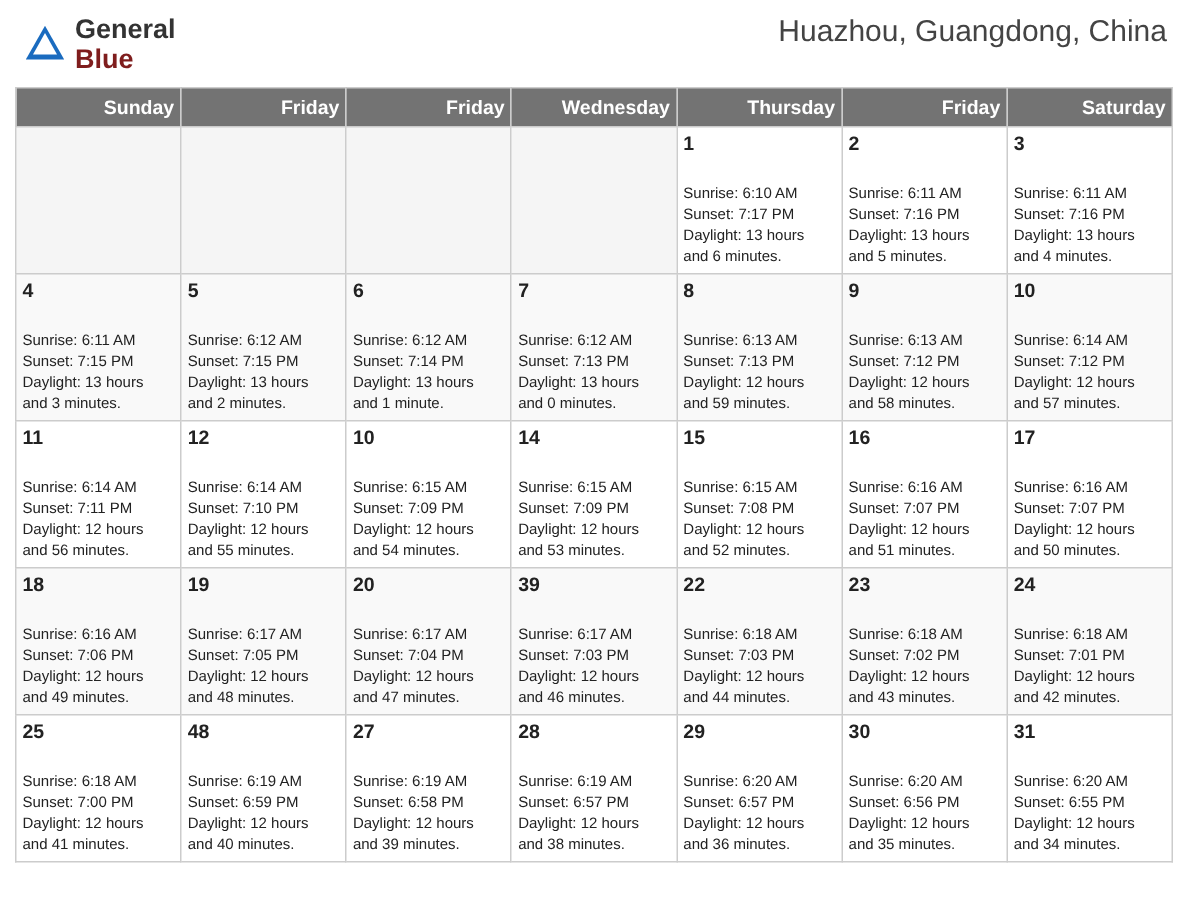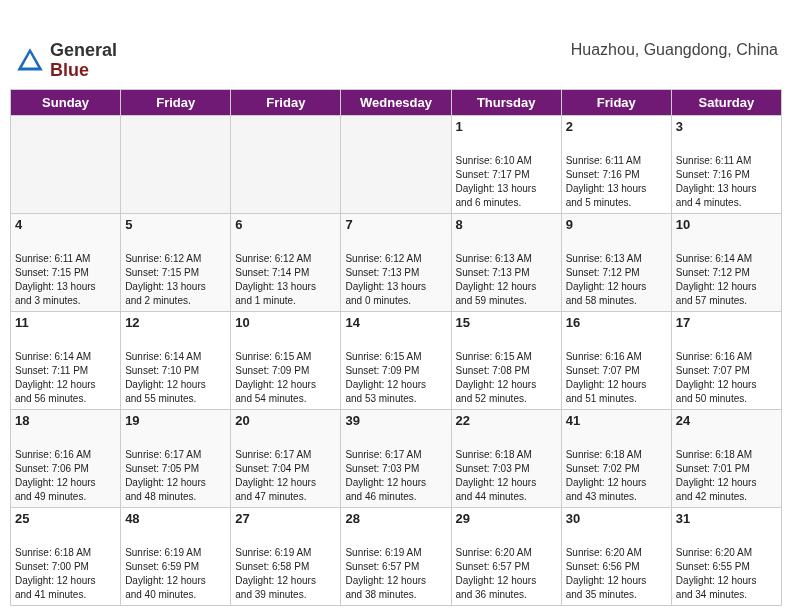--- a/index.html
+++ b/index.html
@@ -9,21 +9,20 @@
       width: 792px;
       min-height: 612px;
       padding: 10px;
     }
     .header {
       display: flex;
       justify-content: space-between;
       align-items: flex-start;
       margin-bottom: 8px;
       padding: 0 4px;
-      margin-top: 31px;
     }
     .logo {
       display: flex;
       align-items: center;
       gap: 4px;
     }
     .logo-text {
       font-size: 18px;
       font-weight: bold;
       line-height: 1.1;
@@ -35,35 +34,35 @@
       height: 32px;
     }
     .title-block { text-align: right; }
     .title-block h1 {
       font-size: 38px;
       font-weight: bold;
       color: #222;
       line-height: 1.1;
     }
     .title-block h2 {
-      font-size: 16px;
+      font-size: 20px;
       font-weight: normal;
       color: #444;
     }
     .calendar {
       width: 100%;
       border-collapse: collapse;
     }
     .calendar th {
-      background: #701a75;
+      background: #737373;
       color: #fff;
       font-size: 13px;
       font-weight: bold;
       padding: 5px 4px;
-      text-align: center;
+      text-align: right;
       border: 1px solid #ccc;
     }
     .calendar td {
       border: 1px solid #ccc;
       vertical-align: top;
       padding: 3px 4px;
       font-size: 10.5px;
       color: #222;
       width: calc(100% / 7);
       min-height: 80px;
@@ -214,21 +213,21 @@
         </td>
         <td>
           <span class="day-num">39</span>
           <div class="day-info">Sunrise: 6:17 AM<br>Sunset: 7:03 PM<br>Daylight: 12 hours<br>and 46 minutes.</div>
         </td>
         <td>
           <span class="day-num">22</span>
           <div class="day-info">Sunrise: 6:18 AM<br>Sunset: 7:03 PM<br>Daylight: 12 hours<br>and 44 minutes.</div>
         </td>
         <td>
-          <span class="day-num">41</span>
+          <span class="day-num">23</span>
           <div class="day-info">Sunrise: 6:18 AM<br>Sunset: 7:02 PM<br>Daylight: 12 hours<br>and 43 minutes.</div>
         </td>
         <td>
           <span class="day-num">24</span>
           <div class="day-info">Sunrise: 6:18 AM<br>Sunset: 7:01 PM<br>Daylight: 12 hours<br>and 42 minutes.</div>
         </td>
       </tr>
       <tr>
         <td>
           <span class="day-num">25</span>

